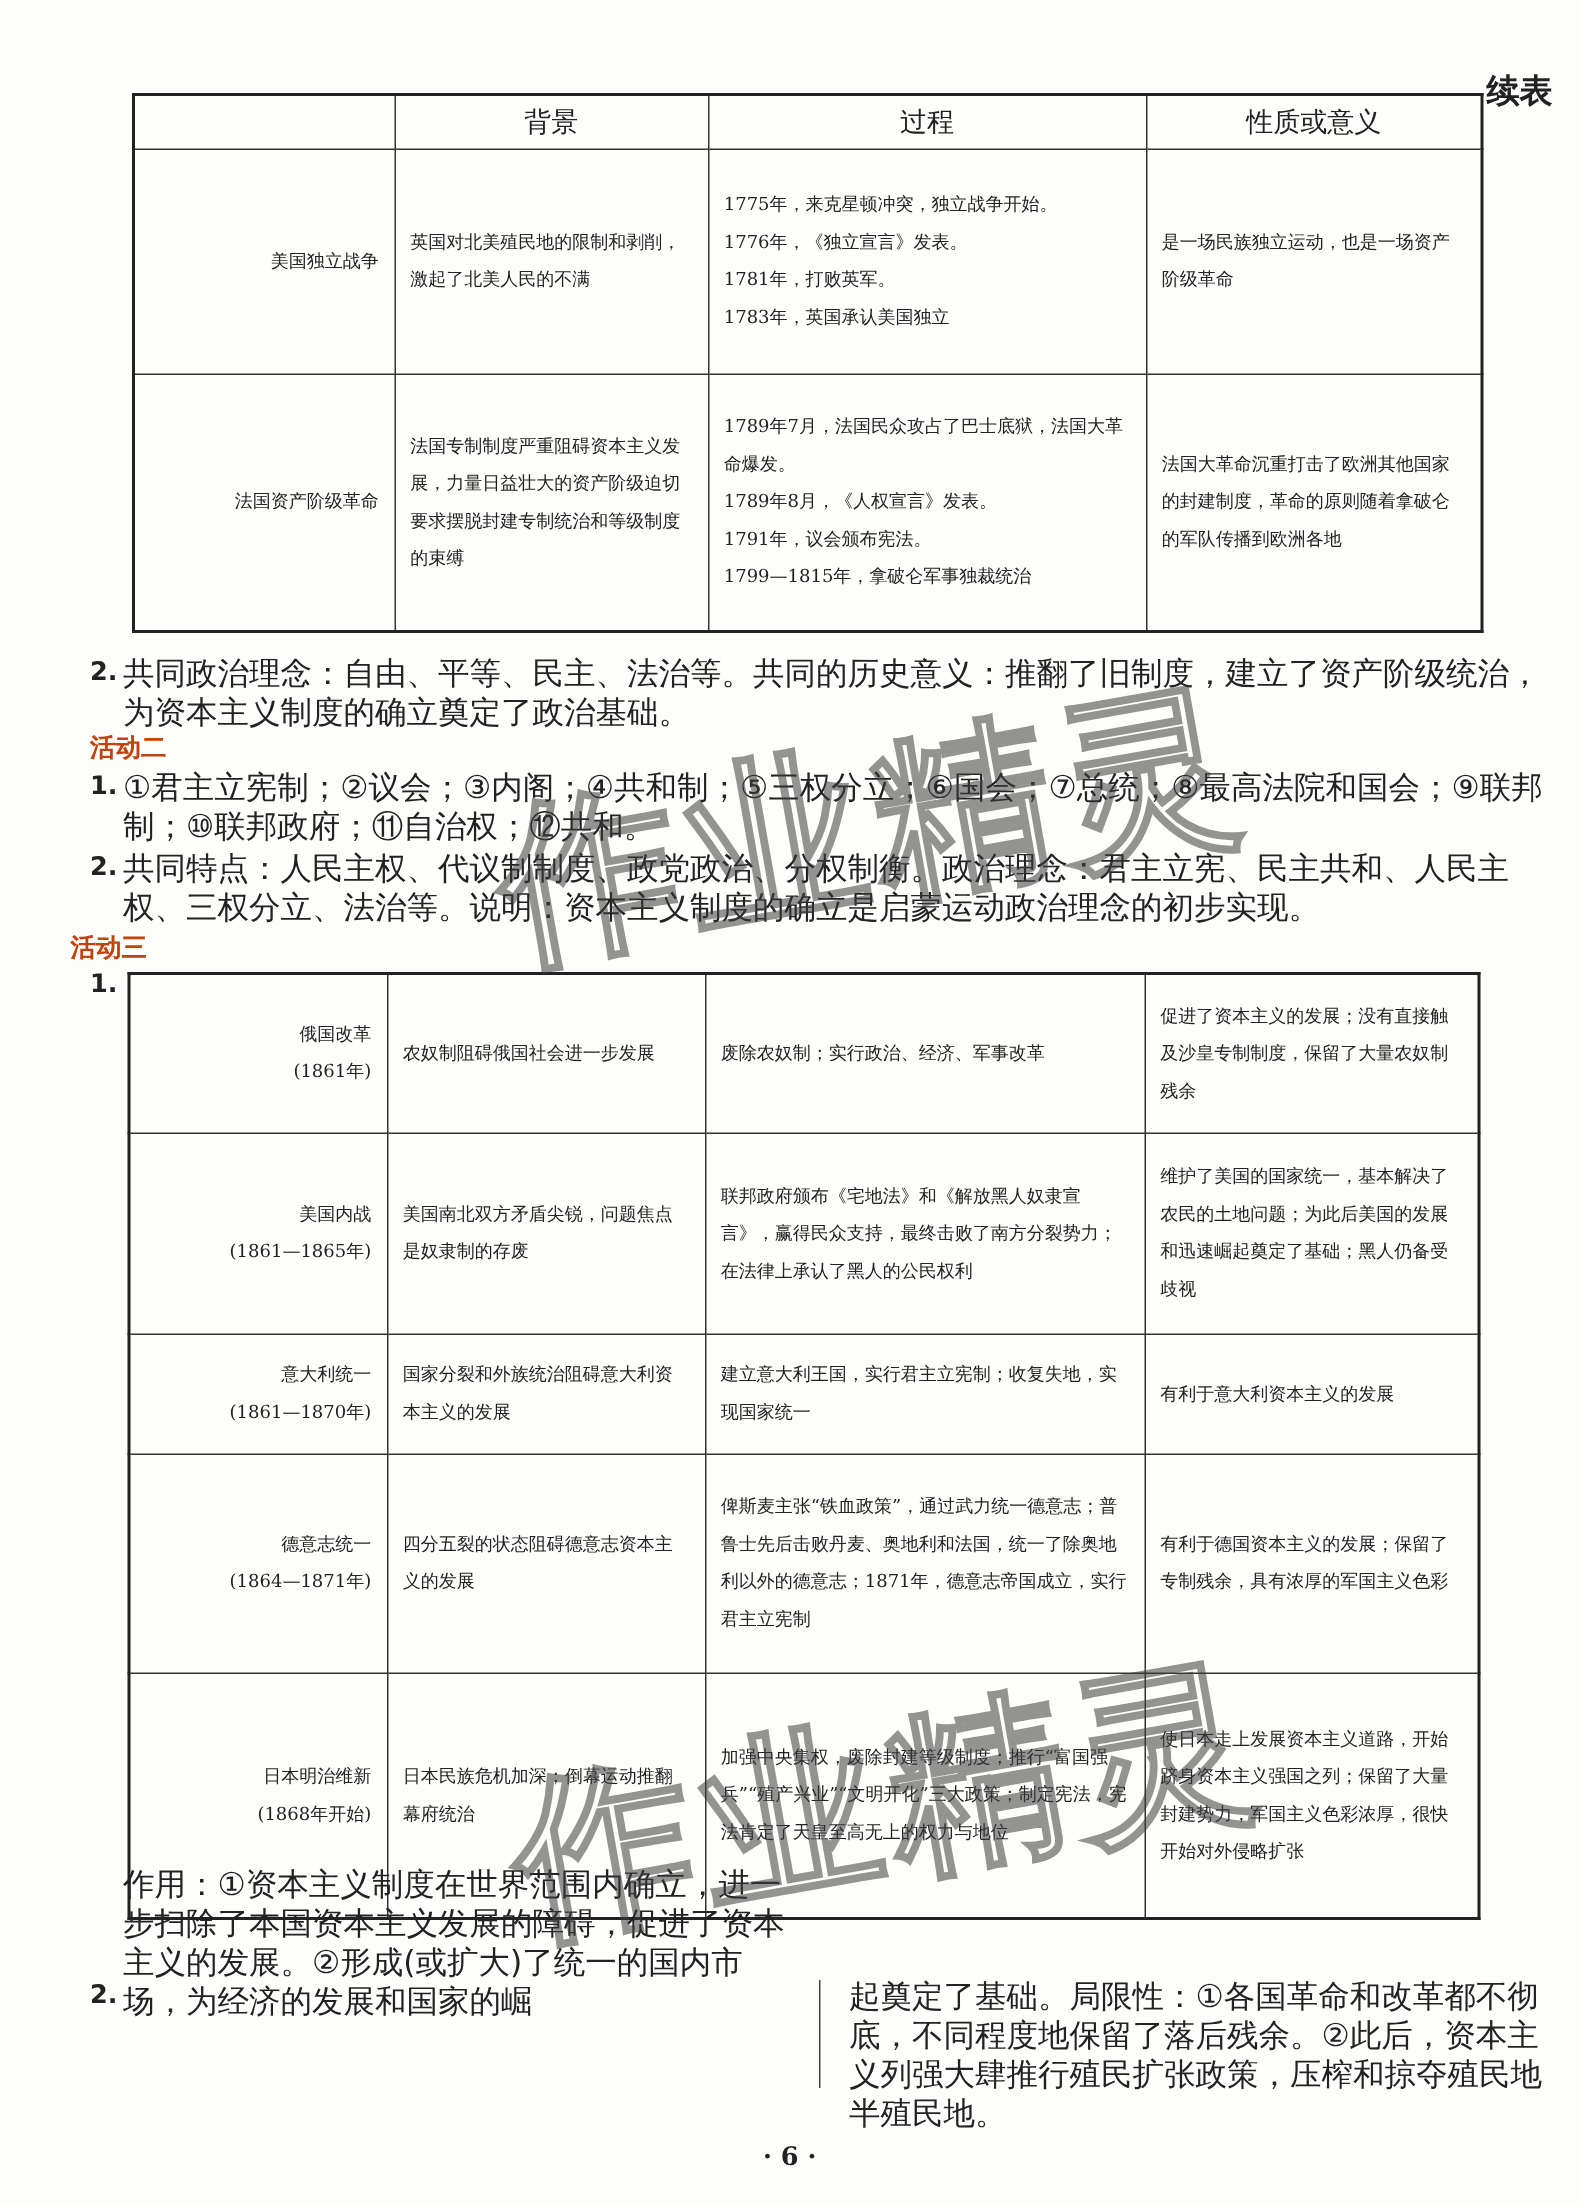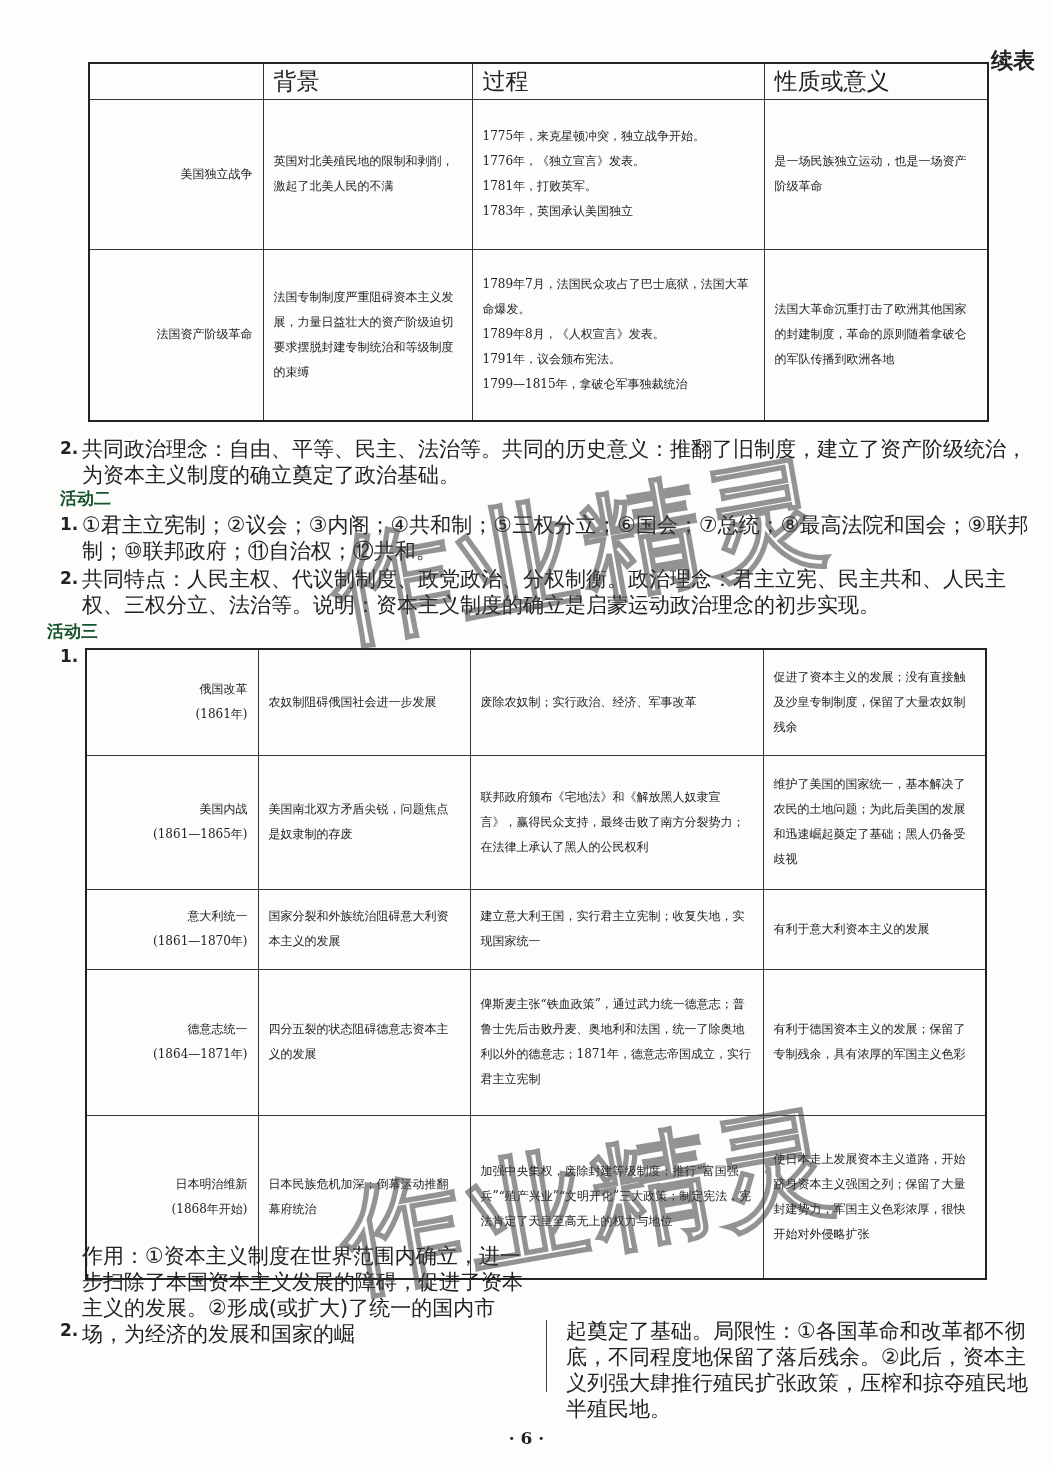--- a/index.html
+++ b/index.html
@@ -3,30 +3,30 @@
 <meta charset="utf-8">
 <style>
   * { box-sizing: border-box; margin: 0; padding: 0; }
   html, body { width: 1053px; height: 1470px; background: #fdfdfb; }
   body { position: relative; font-family: "DejaVu Serif", "Liberation Serif", serif; color: #222; overflow: hidden; }
   .page { position: absolute; left: 0; top: 0; width: 1053px; height: 1470px; }
   .xu-biao { position: absolute; right: 18px; top: 46px; font-family: "DejaVu Sans", sans-serif; font-weight: bold; font-size: 22px; color: #222; }
 
   table.grid { border-collapse: collapse; table-layout: fixed; position: absolute; }
   table.grid td, table.grid th { border: 1px solid #333; font-weight: normal; vertical-align: middle; font-size: 12px; line-height: 25px; padding: 4px 10px; }
-  table.grid th { text-align: left; height: 36px; font-size: 23px; }
+  table.grid th { text-align: center; height: 36px; font-size: 18px; }
   table.grid td.name { text-align: right; }
   table.grid { border: 2px solid #222; }
 
   #t1 { left: 88px; top: 62px; width: 899px; }
   #t2 { left: 85px; top: 648px; width: 900px; }
 
   .para { position: absolute; font-family: "DejaVu Sans", sans-serif; font-size: 21px; line-height: 26px; color: #222; }
   .num { position: absolute; font-family: "DejaVu Sans", sans-serif; font-weight: bold; font-size: 17px; }
-  .section-title { position: absolute; font-family: "DejaVu Sans", sans-serif; font-weight: bold; font-size: 17px; color: #14532d; }
+  .section-title { position: absolute; font-family: "DejaVu Sans", sans-serif; font-weight: bold; font-size: 17px; color: #c2410c; }
 
   .col-split { position: absolute; left: 546px; top: 1320px; width: 1px; height: 72px; background: #444; }
   .page-no { position: absolute; left: 0; width: 1053px; top: 1428px; text-align: center; font-family: "DejaVu Serif", serif; font-weight: bold; font-size: 17px; }
 
   .watermark { position: absolute; font-family: "DejaVu Sans", sans-serif; font-size: 120px; font-weight: bold; color: transparent; -webkit-text-stroke: 1.5px rgba(60,60,60,0.55); letter-spacing: 6px; transform: rotate(-10deg); pointer-events: none; }
 </style>
 </head>
 <body>
 
 <div class="page">

